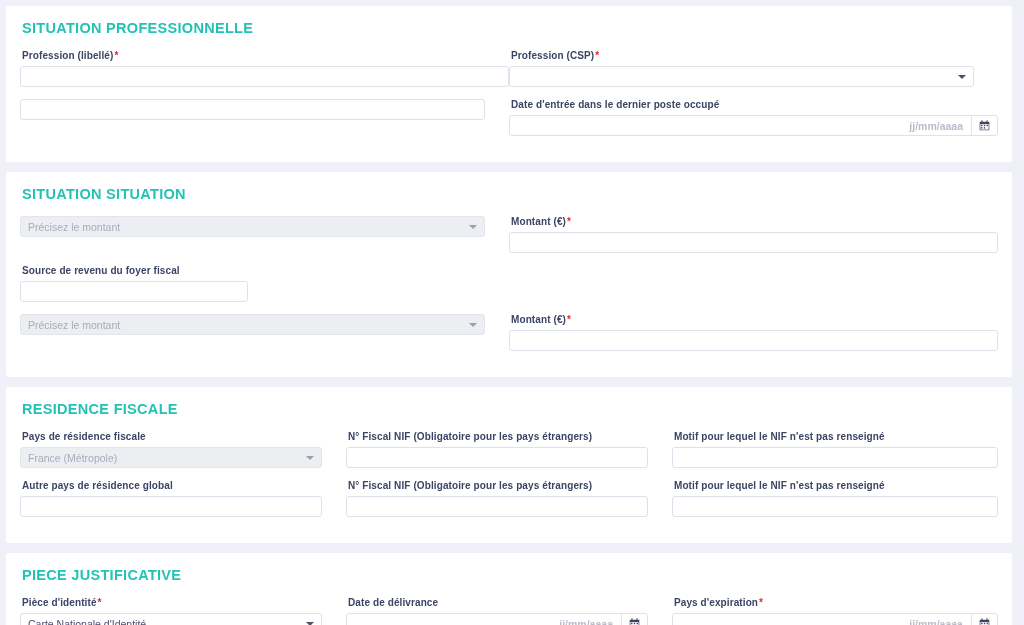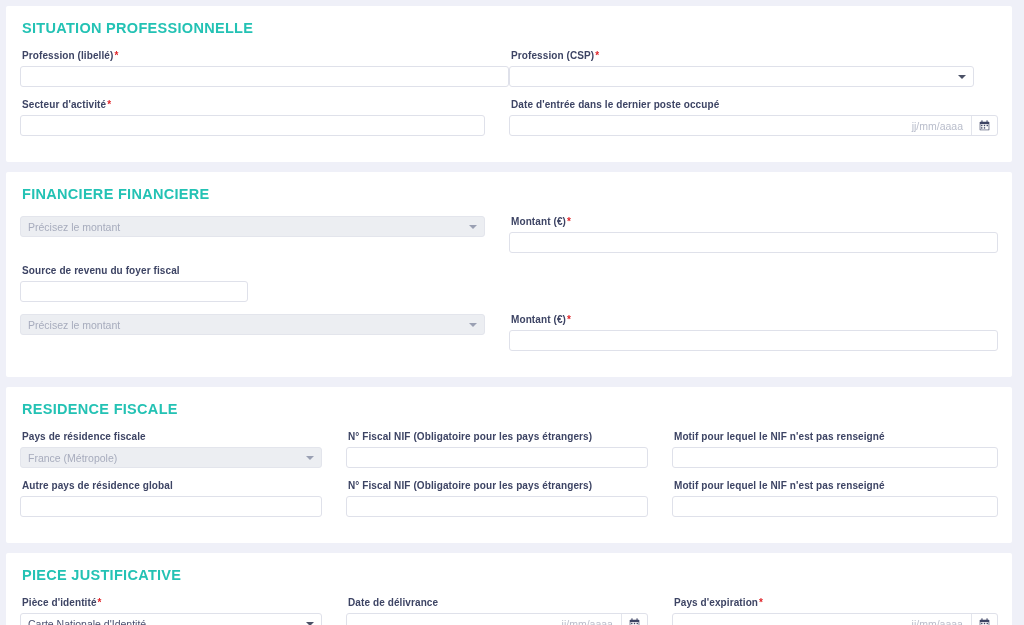--- a/index.html
+++ b/index.html
@@ -101,20 +101,21 @@
     overflow: hidden;
   }
   .datewrap .dval {
     flex: 1;
     display: flex;
     align-items: center;
     justify-content: flex-end;
     padding-right: 8px;
     font-size: 10.5px;
     color: #b9bdcb;
+    font-weight: bold;
   }
   .datewrap .dbtn {
     width: 26px;
     border-left: 1px solid #e3e5ec;
     display: flex;
     align-items: center;
     justify-content: center;
   }
   .w-narrow { width: 49% !important; }
 </style>
@@ -135,21 +136,20 @@
         <label class="lbl"><span>Profession (CSP)</span><span class="req">*</span></label>
         <div class="sel">
           <span></span>
           <span class="caret"></span>
         </div>
       </div>
     </div>
 
     <div class="row cols2">
       <div class="fld">
-        <label class="lbl"><span>Secteur d'activité</span><span class="req">*</span></label>
         <div class="inp"></div>
       </div>
       <div class="fld last">
         <label class="lbl">Date d'entrée dans le dernier poste occupé</label>
         <div class="datewrap">
           <div class="dval">jj/mm/aaaa</div>
           <div class="dbtn">
             <svg width="11" height="11" viewBox="0 0 16 16" aria-hidden="true">
                 <rect x="1" y="2.5" width="14" height="12.5" rx="1" fill="#3d4464"></rect>
                 <rect x="2" y="6" width="12" height="8" fill="#ffffff"></rect>
@@ -161,21 +161,21 @@
                 <rect x="3" y="10.5" width="2" height="2" fill="#3d4464"></rect>
                 <rect x="7" y="10.5" width="2" height="2" fill="#3d4464"></rect>
               </svg>
           </div>
         </div>
       </div>
     </div>
   </div>
 
   <div class="card">
-    <div class="card-title">FINANCIERE FINANCIERE</div>
+    <div class="card-title">SITUATION SITUATION</div>
 
     <div class="row cols2">
       <div class="fld">
         <div class="sel disabled">
           <span>Précisez le montant</span>
           <span class="caret"></span>
         </div>
       </div>
       <div class="fld last">
         <label class="lbl"><span>Montant (€)</span><span class="req">*</span></label>

